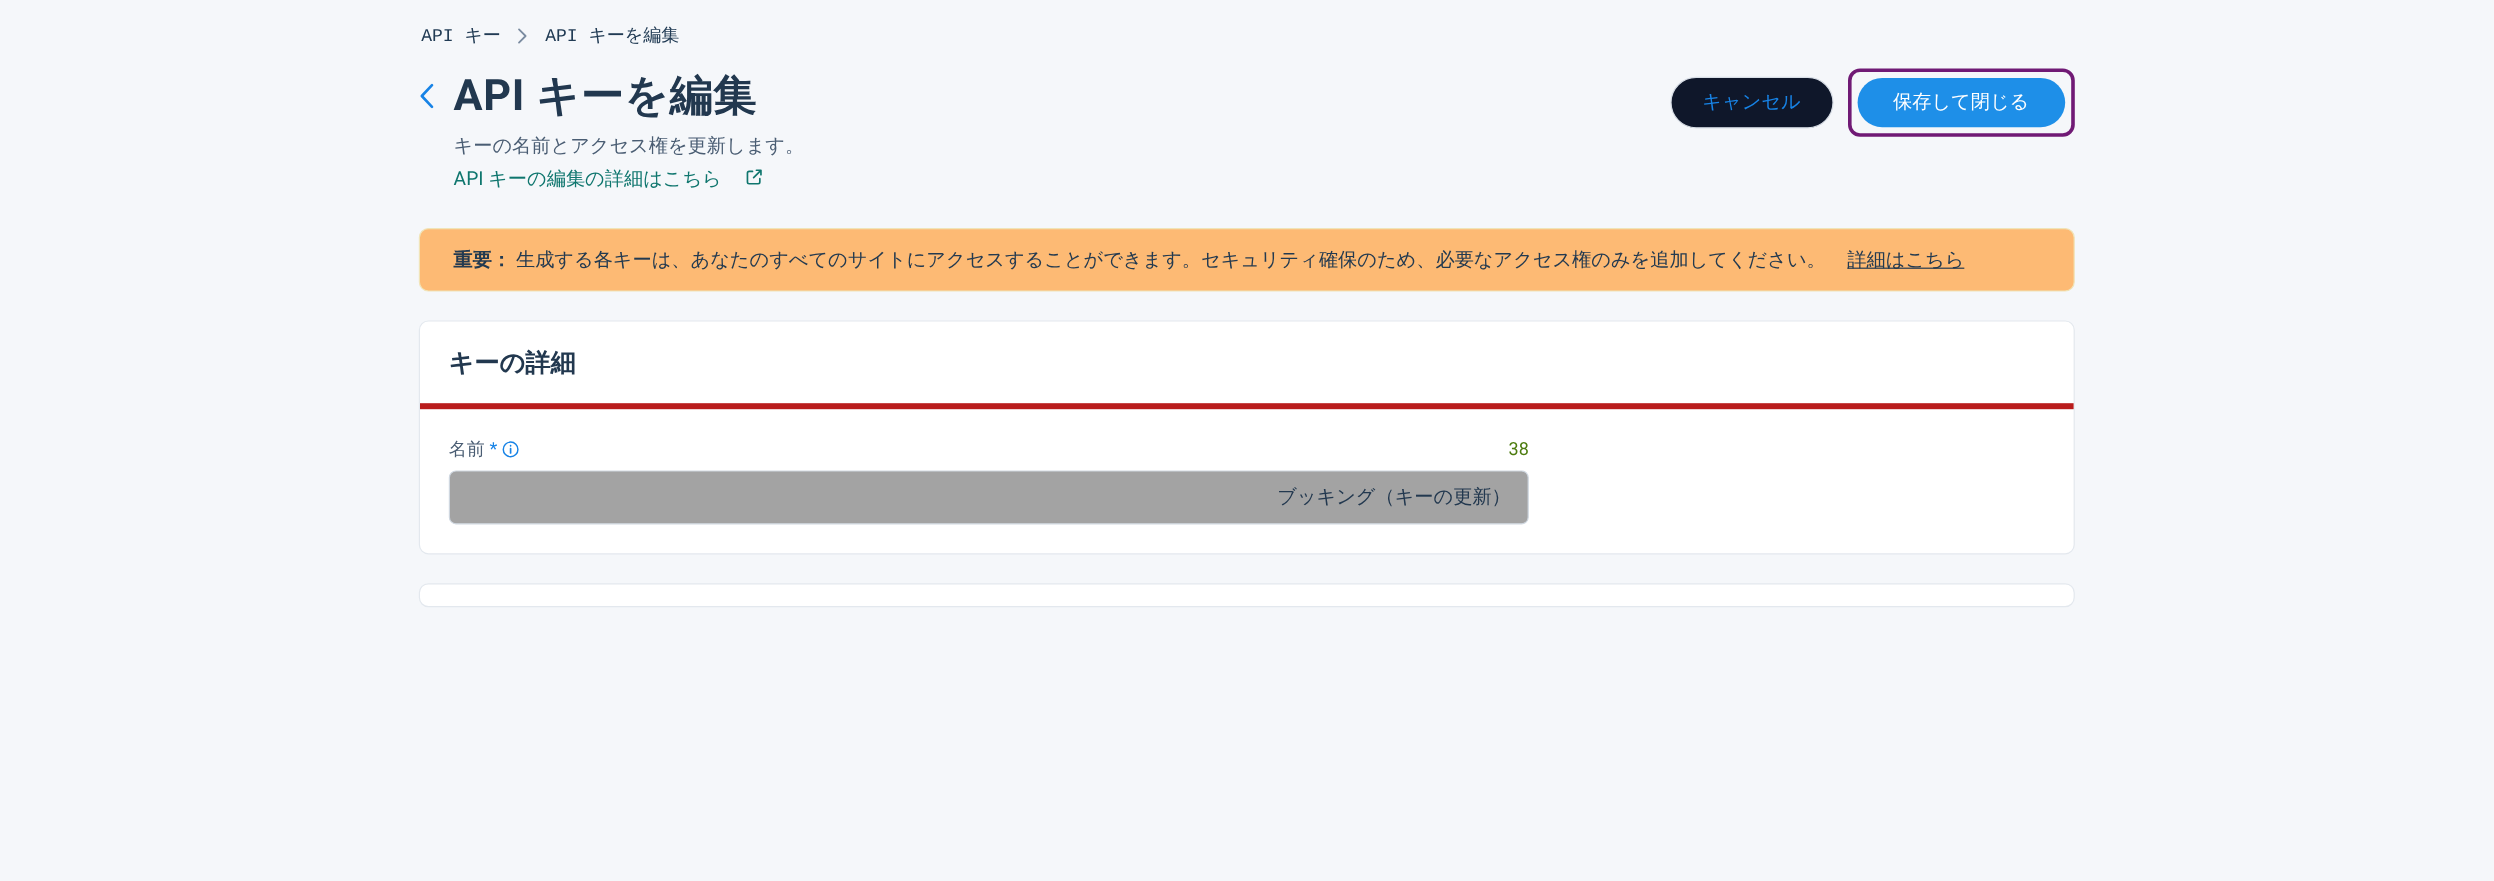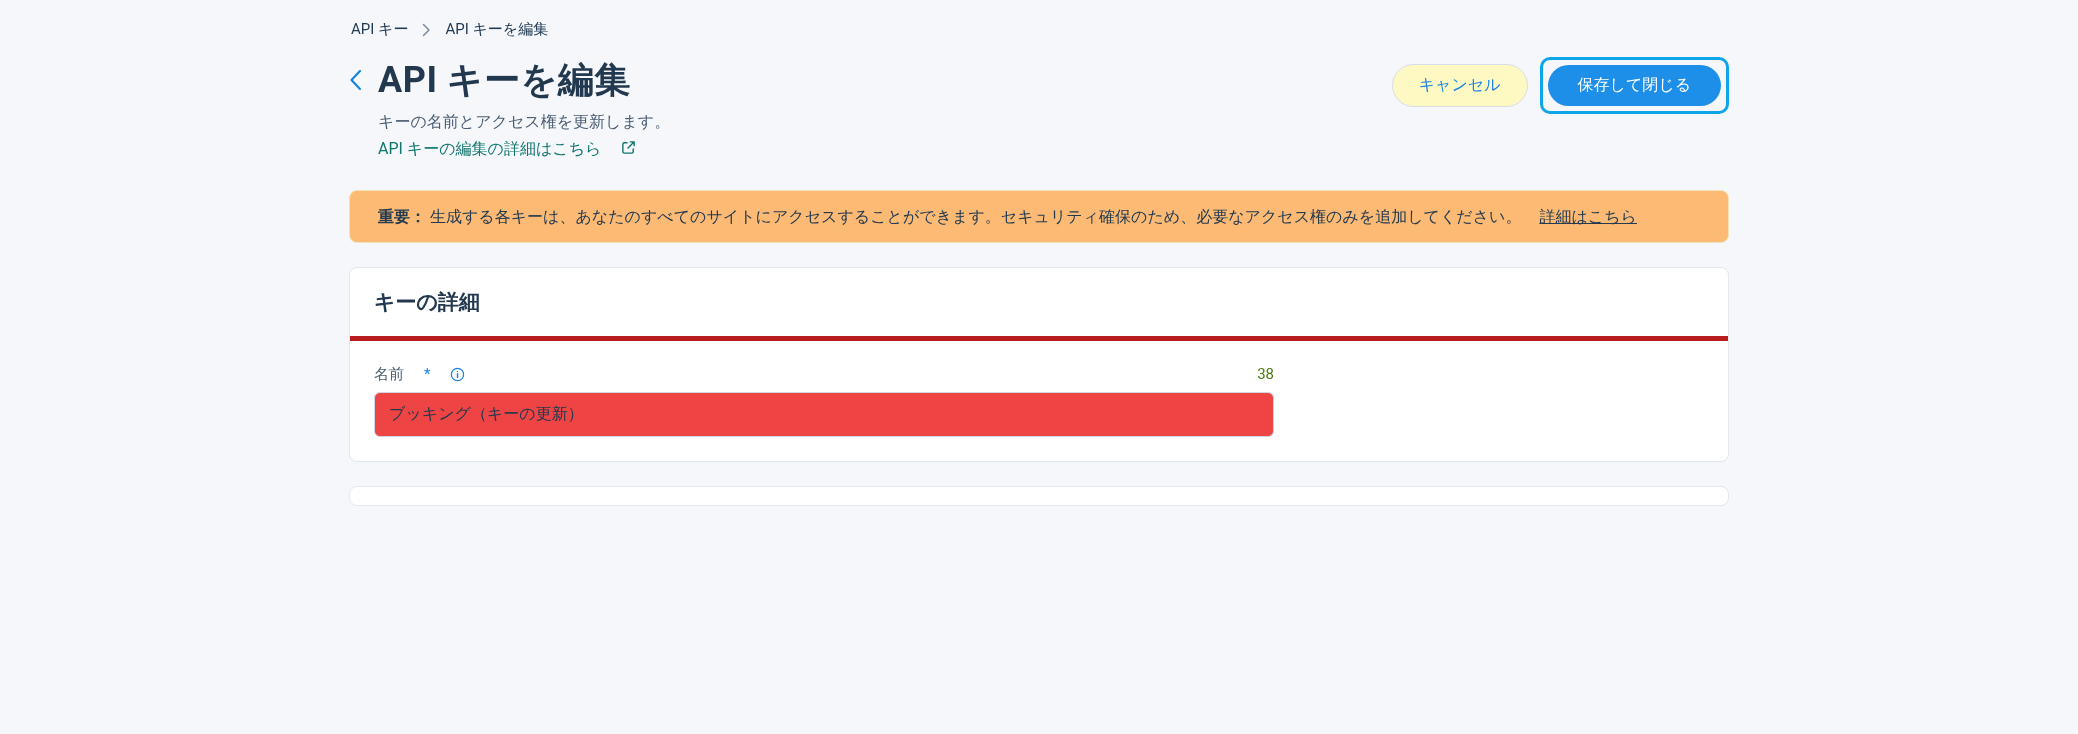--- a/index.html
+++ b/index.html
@@ -22,20 +22,21 @@
       display: flex;
       align-items: center;
       gap: 14px;
       margin-bottom: 18px;
       font-size: 15px;
       color: #213b54;
       padding-left: 2px;
     }
     .breadcrumb-item {
       color: #213b54;
+      font-family: Liberation Mono, monospace;
     }
     .breadcrumb-sep {
       color: #7a8ba0;
       display: inline-flex;
       align-items: center;
     }
     .header-row {
       display: flex;
       align-items: flex-start;
       justify-content: space-between;
@@ -85,26 +86,26 @@
     }
     .btn {
       font-size: 16px;
       padding: 10px 26px;
       border-radius: 24px;
       border: none;
       cursor: pointer;
       font-family: inherit;
     }
     .btn-secondary {
-      background: #fef9c3;
+      background: #0f172a;
       color: #1783e6;
       border: 1px solid #d8dee6;
     }
     .btn-primary-wrap {
-      border: 3px solid #0ea5e9;
+      border: 3px solid #701a75;
       border-radius: 10px;
       padding: 5px;
       display: inline-flex;
     }
     .btn-primary {
       background: #1e8fe8;
       color: #ffffff;
       padding: 10px 30px;
     }
     .alert-box {
@@ -149,21 +150,21 @@
       justify-content: space-between;
       align-items: center;
       max-width: 900px;
       margin-bottom: 8px;
     }
     .field-label {
       font-size: 15px;
       color: #4a5d73;
       display: inline-flex;
       align-items: center;
-      gap: 20px;
+      gap: 4px;
     }
     .field-required {
       color: #1783e6;
     }
     .info-icon {
       color: #1783e6;
       display: inline-flex;
       align-items: center;
     }
     .field-counter {
@@ -172,21 +173,22 @@
     }
     .text-input {
       width: 100%;
       max-width: 900px;
       padding: 12px 14px;
       font-size: 16px;
       border: 1px solid #cfd7e0;
       border-radius: 6px;
       font-family: inherit;
       color: #22384f;
-      background: #ef4444;
+      background: #a3a3a3;
+      text-align: right;
     }
     .card-empty {
       background: #ffffff;
       border-radius: 8px;
       border: 1px solid #e3e8ee;
       height: 20px;
     }
   </style>
 </head>
 <body>

